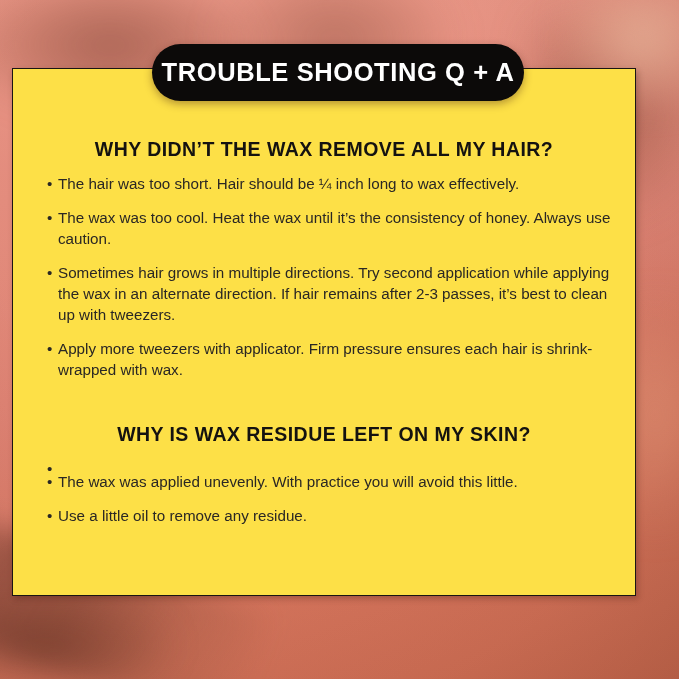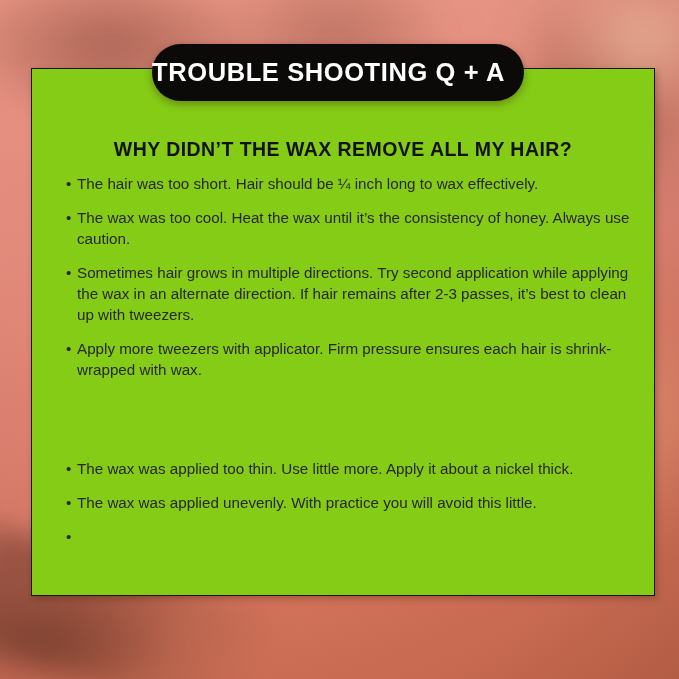--- a/index.html
+++ b/index.html
@@ -121,42 +121,42 @@
     inset: 0;
     background: radial-gradient(ellipse at 35% 28%,
       rgba(0,0,0,0) 40%,
       rgba(90,40,25,0.10) 78%,
       rgba(80,35,20,0.22) 100%);
   }
 
   
   #card {
     position: absolute;
-    left: 31px;
+    left: 12px;
     top: 68px;
     width: 624px;
     height: 528px;
-    background: #84cc16;
+    background: #fde047;
     border: 1.5px solid #1a1513;
     box-sizing: border-box;
     box-shadow: 2px 3px 6px rgba(70,28,16,0.30);
   }
 
   
   #title-pill {
     position: absolute;
     left: 152px;
     top: 44px;
     width: 372px;
     height: 57px;
     background: #0c0a09;
     border-radius: 29px;
     display: flex;
     align-items: center;
-    justify-content: flex-start;
+    justify-content: center;
     box-shadow: 0 3px 8px rgba(60,24,14,0.38);
     z-index: 5;
   }
   #title-pill .title-text {
     color: #ffffff;
     font-size: 25.5px;
     font-weight: bold;
     letter-spacing: 0.6px;
     white-space: nowrap;
     line-height: 1;
@@ -245,32 +245,33 @@
         <li class="bullet">
           <span class="dot">•</span>
           <span class="btext">Sometimes hair grows in multiple directions. Try second application while applying the wax in an alternate direction. If hair remains after 2-3 passes, it’s best to clean up with tweezers.</span>
         </li>
         <li class="bullet">
           <span class="dot">•</span>
           <span class="btext">Apply more tweezers with applicator. Firm pressure ensures each hair is shrink-wrapped with wax.</span>
         </li>
       </ul>
 
+      <div id="sec2-heading" class="section-heading">WHY IS WAX RESIDUE LEFT ON MY SKIN?</div>
 
       <ul id="sec2-list" class="bullets">
         <li class="bullet">
           <span class="dot">•</span>
-          <span class="btext">The wax was applied too thin. Use little more. Apply it about a nickel thick.</span>
         </li>
         <li class="bullet">
           <span class="dot">•</span>
           <span class="btext">The wax was applied unevenly. With practice you will avoid this little.</span>
         </li>
         <li class="bullet">
           <span class="dot">•</span>
+          <span class="btext">Use a little oil to remove any residue.</span>
         </li>
       </ul>
 
     </div>
   </div>
 
   <div id="title-pill">
     <span class="title-text">TROUBLE SHOOTING Q + A</span>
   </div>
 

